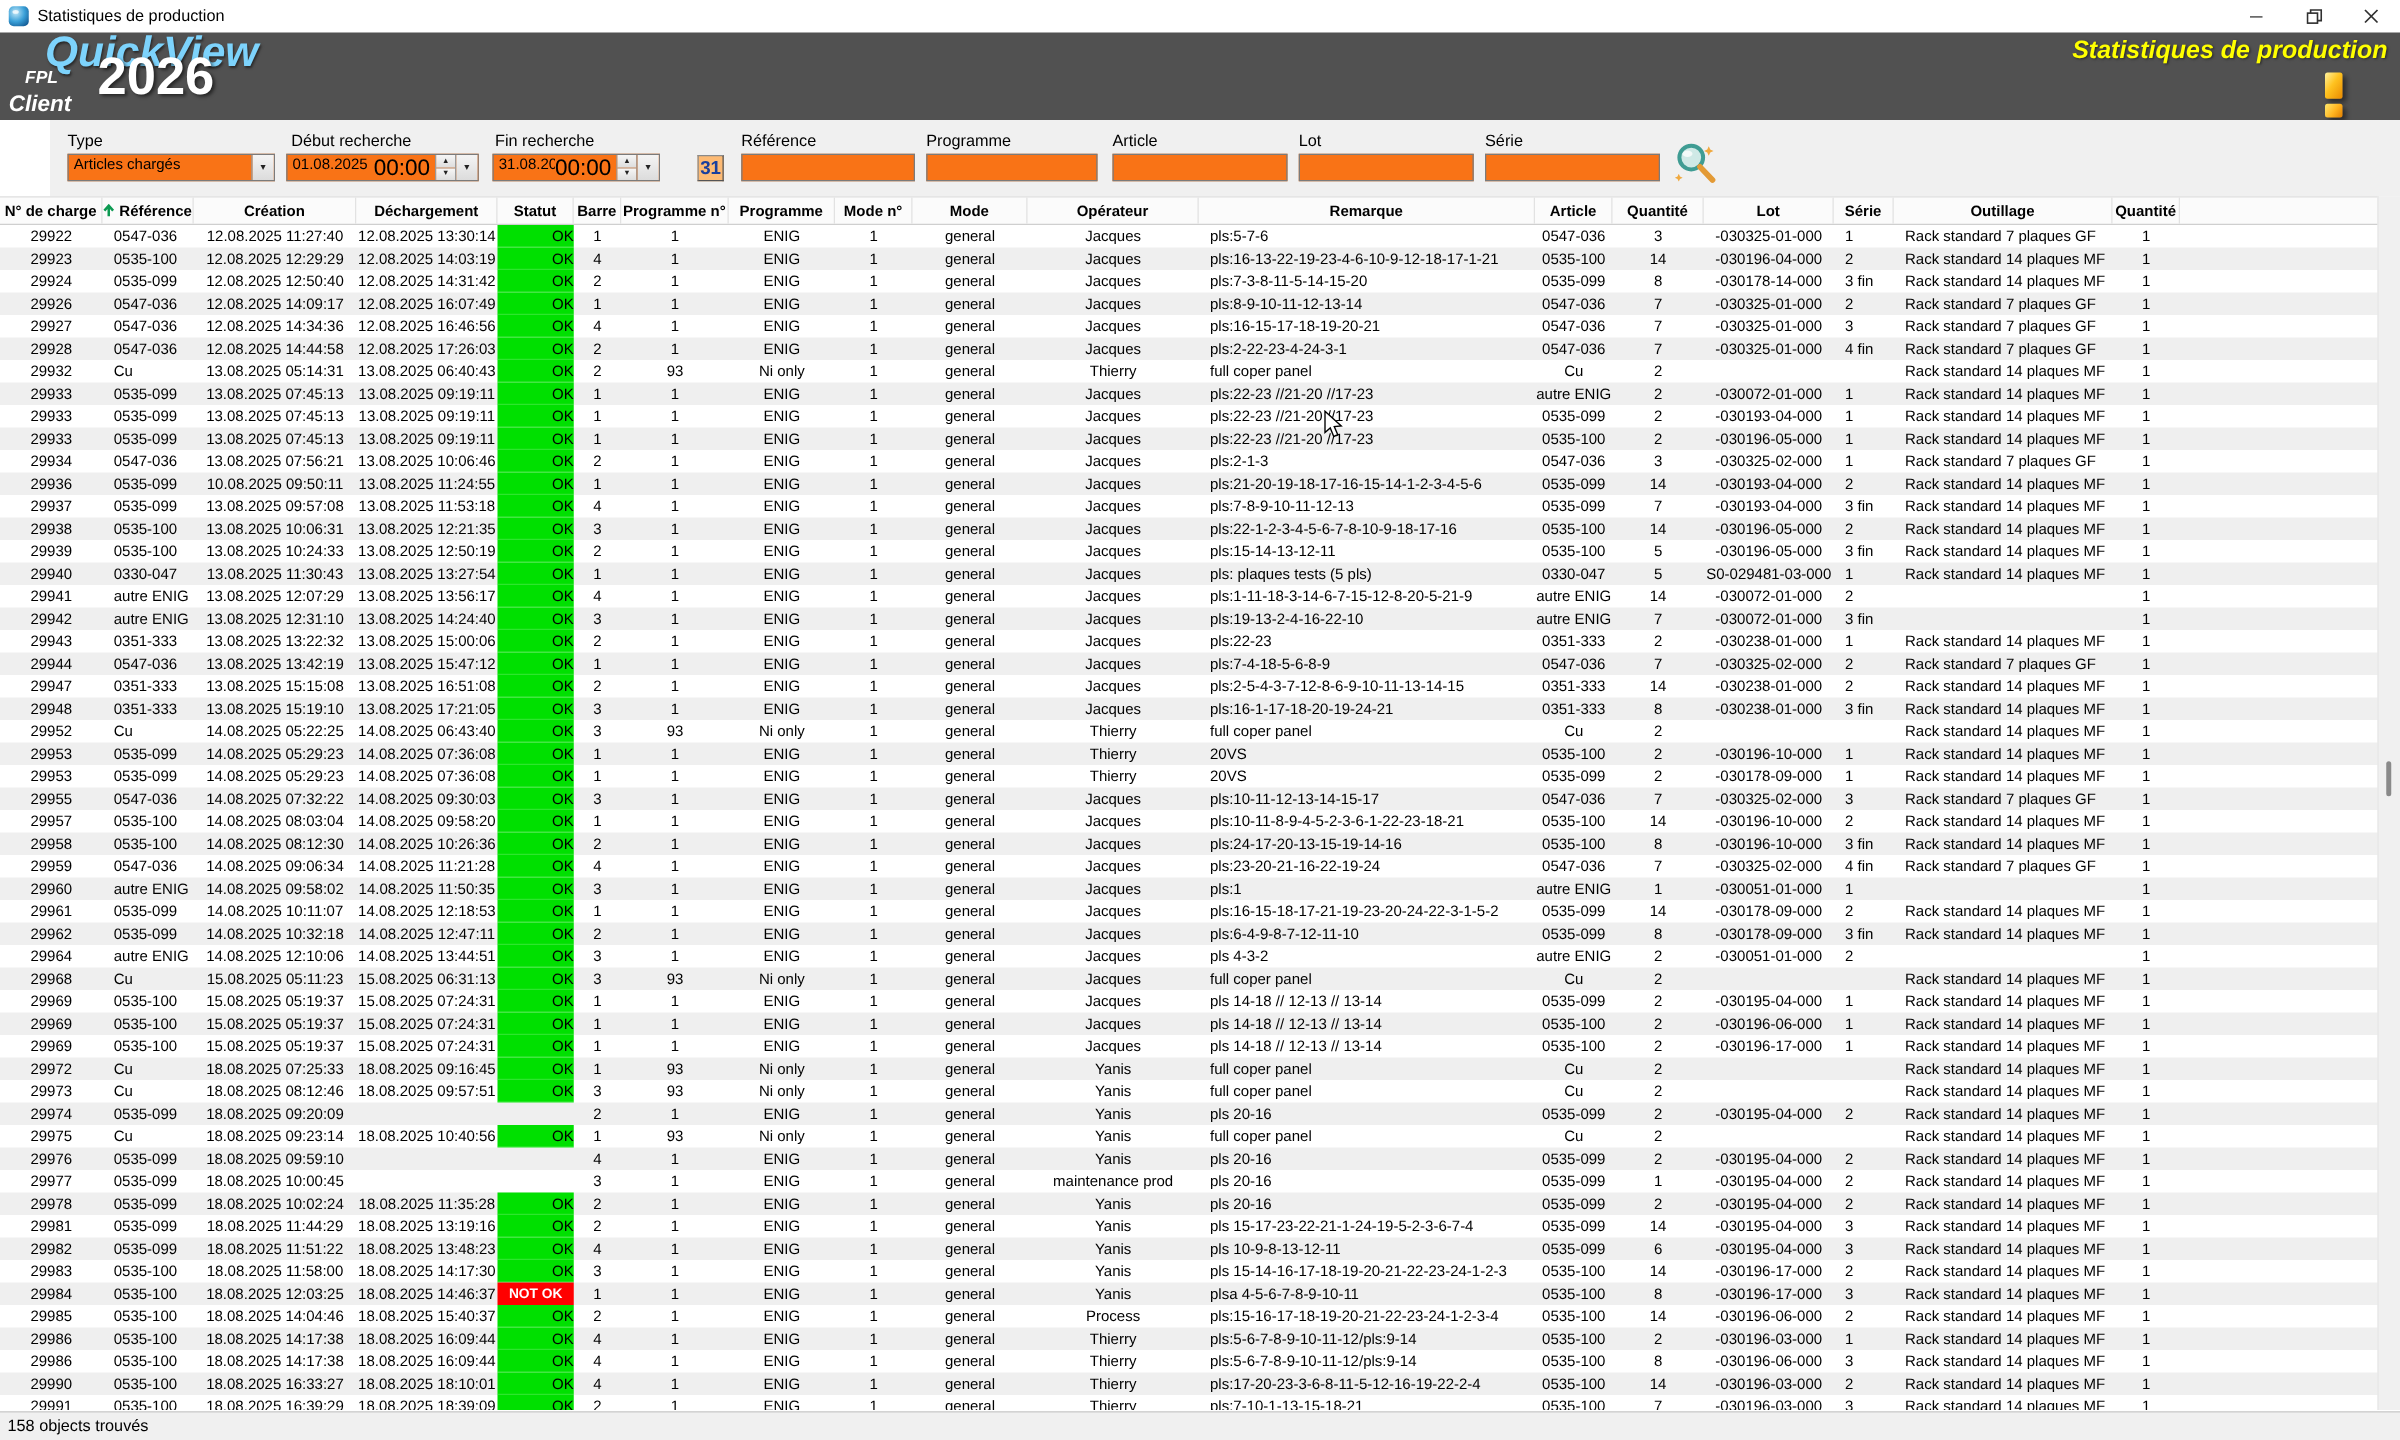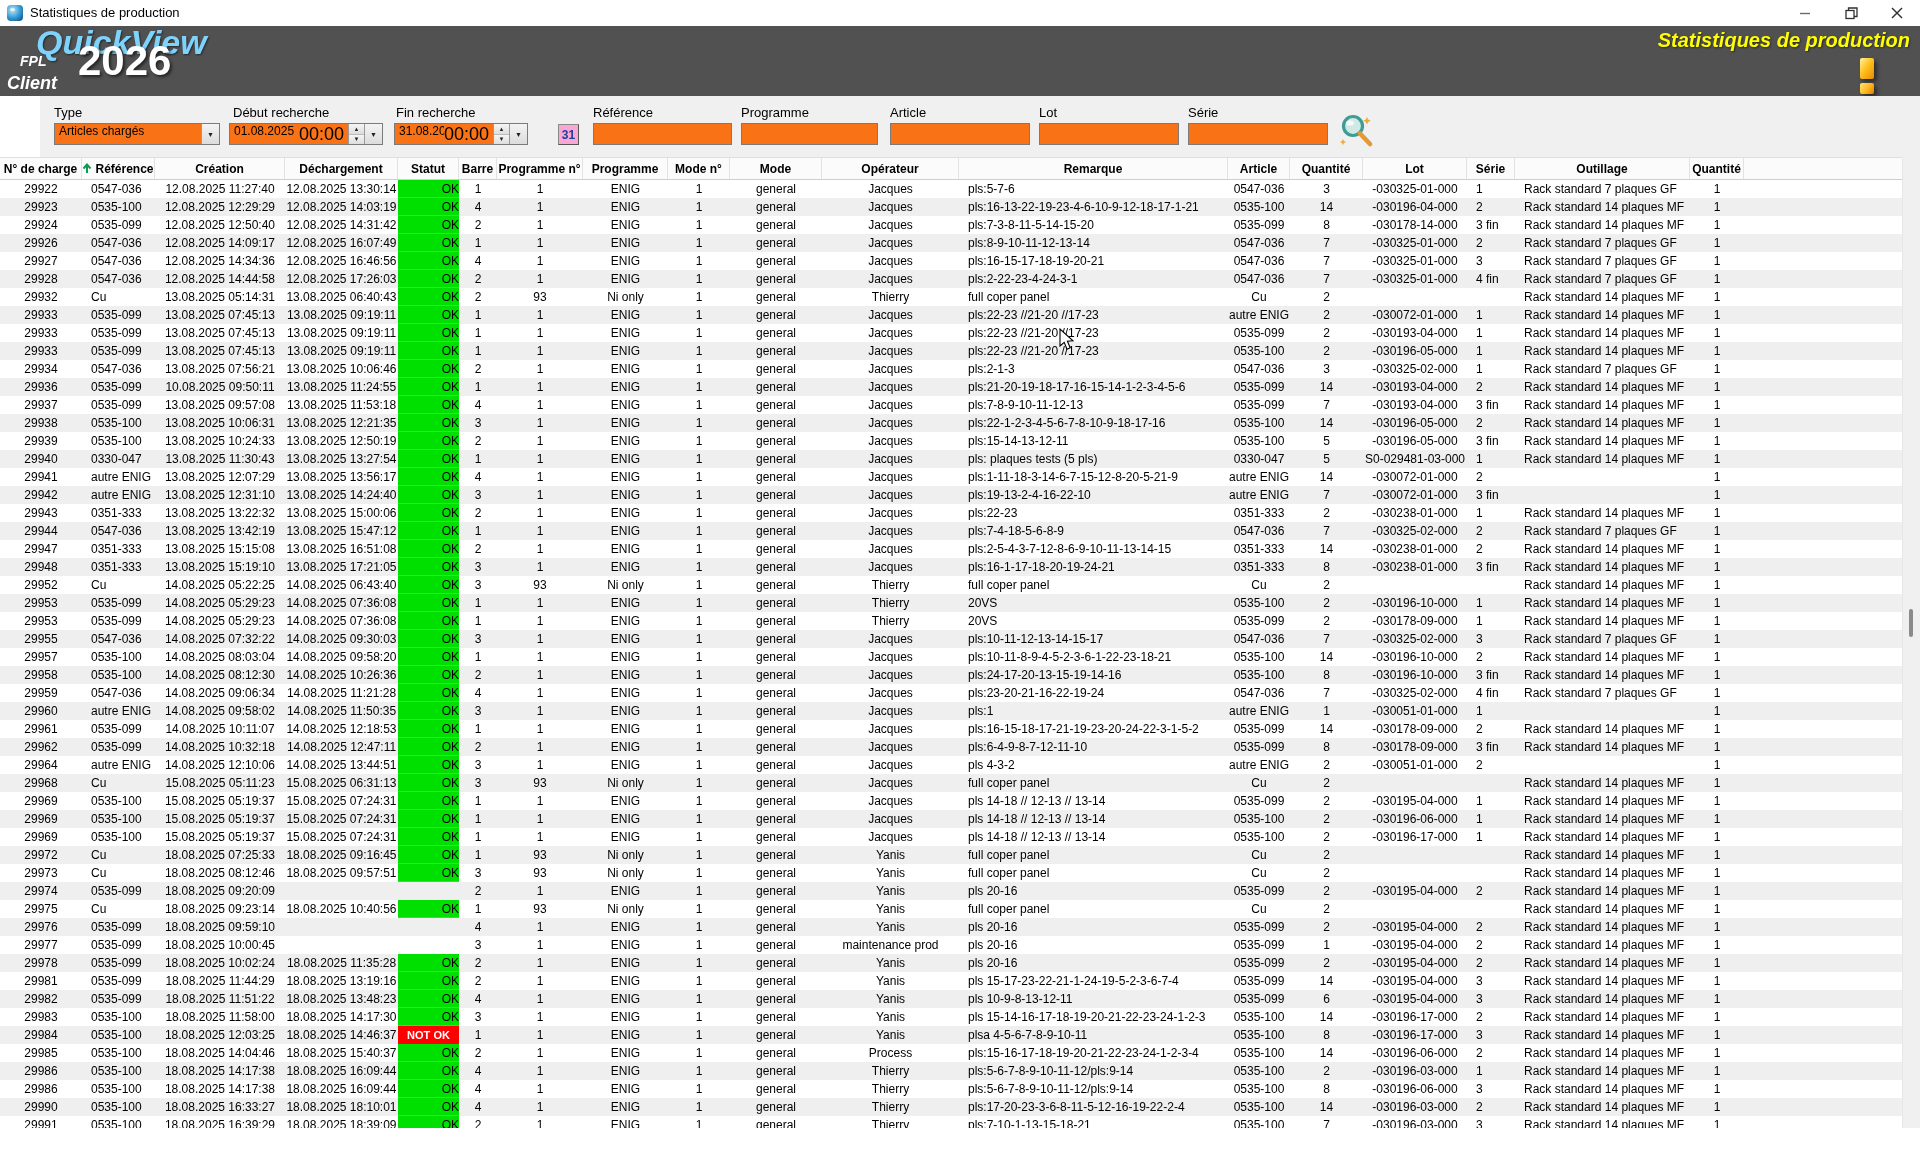--- a/index.html
+++ b/index.html
@@ -40,23 +40,23 @@
   .ctrl{position:absolute;top:27px;height:22px;box-sizing:border-box;background:#f97316;
         border:1px solid #7b7b7b;display:flex;align-items:flex-start;font-size:12px;}
   .ctrl .val{flex:1;padding-left:4px;white-space:nowrap;overflow:hidden;}
   .ddbtn{width:17px;height:100%;background:linear-gradient(#f4f4f4,#dcdcdc);border-left:1px solid #9a9a9a;
         display:flex;align-items:center;justify-content:center;font-size:7px;color:#222;}
   .spin{width:15px;height:100%;display:flex;flex-direction:column;border-left:1px solid #9a9a9a;}
   .spin div{flex:1;background:linear-gradient(#f6f6f6,#ddd);display:flex;align-items:center;justify-content:center;
         font-size:6px;color:#222;border-bottom:1px solid #bbb;}
   .spin div:last-child{border-bottom:none;}
   .timeval{padding-right:4px;font-size:18px;}
-  .calbtn{position:absolute;top:28px;left:518px;width:21px;height:21px;box-sizing:border-box;background:#f9a8d4;
+  .calbtn{position:absolute;top:28px;left:518px;width:21px;height:21px;box-sizing:border-box;background:#fdba74;
         border:1px solid #8a8a8a;border-right-color:#555;border-bottom-color:#555;
-        font-size:12px;font-weight:bold;color:#1a3f9e;display:flex;align-items:center;justify-content:center;}
+        font-size:15px;font-weight:bold;color:#1a3f9e;display:flex;align-items:center;justify-content:center;}
   .mag{position:absolute;left:1298px;top:17px;width:38px;height:38px;}
 
   
   .grid-cols{display:grid;grid-template-columns:82px 73px 130px 113px 61px 38px 86px 85px 62px 92px 137px 269px 62px 73px 104px 48px 175px 54px 159px;}
   .thead{position:absolute;left:0;top:157px;width:1903px;height:23px;background:#fbfbfb;
          border-top:1px solid #dedede;border-bottom:1px solid #cfcfcf;box-sizing:border-box;}
   .hcell{height:21px;display:flex;align-items:center;justify-content:center;font-size:12px;font-weight:bold;
          border-right:1px solid #e2e2e2;overflow:hidden;white-space:nowrap;gap:3px;}
   .sort-arrow{display:inline-block;width:10px;height:11px;}
   .tbody{position:absolute;left:0;top:180px;width:1903px;height:948px;overflow:hidden;}
@@ -1363,20 +1363,23 @@
         <div class="cell a-l">Rack standard 14 plaques MF</div>
         <div class="cell a-c">1</div>
         <div class="cell a-l"></div>
       </div>
     </div>
 
   <div class="vscroll">
     <div class="vthumb"></div>
   </div>
 
+  <div class="statusbar">
+    <div class="txt">158 objects trouvés</div>
+  </div>
 
   <div class="cursor">
     <svg width="20" height="24" viewBox="0 0 20 24">
       <path d="M2 1 L2 18 L6.2 14.4 L9 21.2 L12.2 19.8 L9.4 13.2 L15 12.8 Z" fill="#ffffff" stroke="#000000" stroke-width="1.1"></path>
     </svg>
   </div>
 
 </div>
 
 </body></html>

